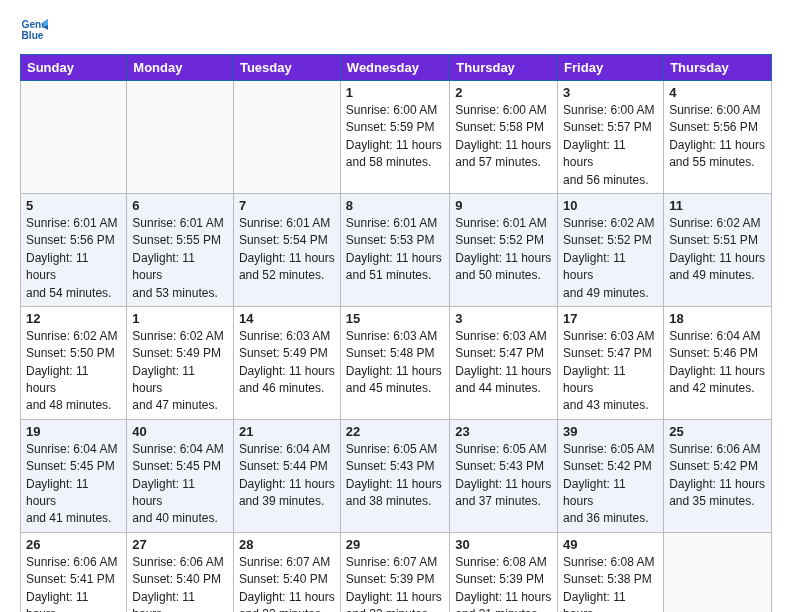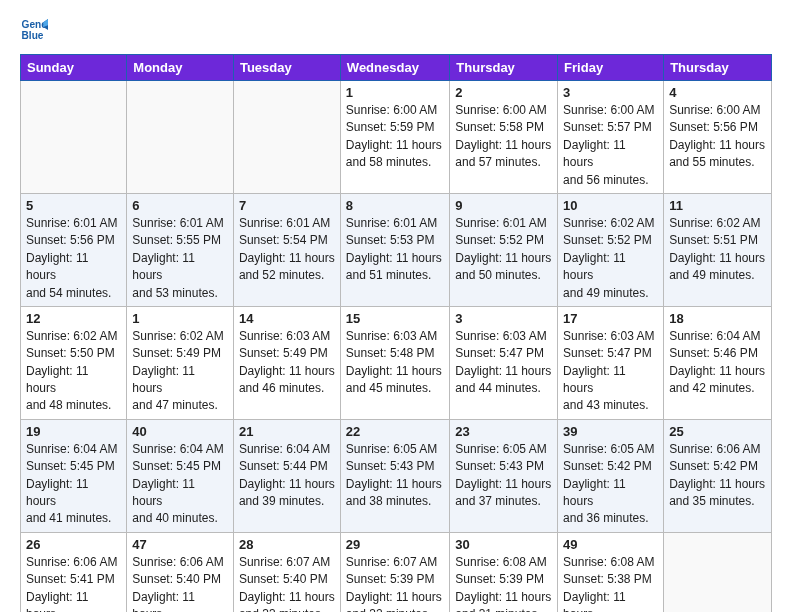--- a/index.html
+++ b/index.html
@@ -311,21 +311,21 @@
         </tr>
         <tr>
           <td>
             <span class="day-num">26</span>
             <div class="day-info" style="white-space: pre-line;">Sunrise: 6:06 AM
 Sunset: 5:41 PM
 Daylight: 11 hours
 and 34 minutes.</div>
           </td>
           <td>
-            <span class="day-num">47</span>
+            <span class="day-num">27</span>
             <div class="day-info" style="white-space: pre-line;">Sunrise: 6:06 AM
 Sunset: 5:40 PM
 Daylight: 11 hours
 and 33 minutes.</div>
           </td>
           <td>
             <span class="day-num">28</span>
             <div class="day-info" style="white-space: pre-line;">Sunrise: 6:07 AM
 Sunset: 5:40 PM
 Daylight: 11 hours

